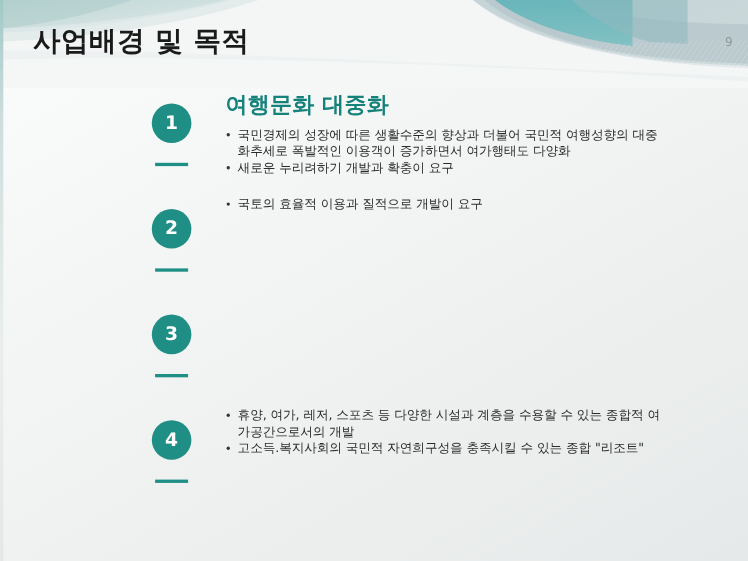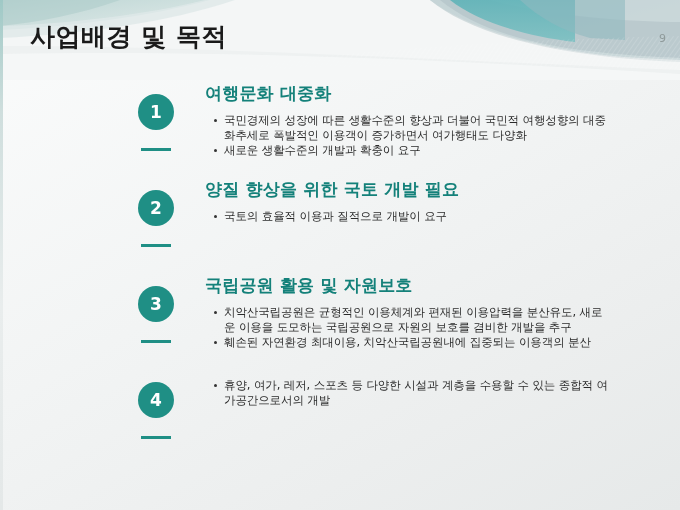--- a/index.html
+++ b/index.html
@@ -93,29 +93,29 @@
     top: 68px;
     width: 30px;
     height: 3px;
     background: #1f8f85;
   }
   .body-col {
     flex: 1;
     padding-top: 2px;
   }
   .sec-heading {
-    font-size: 17px;
+    font-size: 20px;
     font-weight: bold;
     color: #14817a;
     margin: 0 0 6px 0;
     letter-spacing: 0.2px;
   }
   ul.bullets {
     list-style: none;
-    margin: 8px;
+    margin: 0;
     padding: 0;
   }
   ul.bullets li {
     position: relative;
     padding-left: 11px;
     font-size: 11.5px;
     line-height: 14.5px;
     color: #2b2b2b;
     margin-bottom: 1px;
     max-width: 385px;
@@ -184,58 +184,51 @@
 
     <div class="section">
       <div class="marker-col">
         <div class="badge">1</div>
         <div class="divider"></div>
       </div>
       <div class="body-col">
         <div class="sec-heading">여행문화 대중화</div>
         <ul class="bullets">
           <li>국민경제의 성장에 따른 생활수준의 향상과 더불어 국민적 여행성향의 대중화추세로 폭발적인 이용객이 증가하면서 여가행태도 다양화</li>
-          <li>새로운 생활수준의 개발과 확충이 요구</li>
+          <li>새로운 누리려하기 개발과 확충이 요구</li>
         </ul>
       </div>
     </div>
 
     <div class="section">
       <div class="marker-col">
         <div class="badge">2</div>
         <div class="divider"></div>
       </div>
       <div class="body-col">
-        <div class="sec-heading">양질 향상을 위한 국토 개발 필요</div>
         <ul class="bullets">
           <li>국토의 효율적 이용과 질적으로 개발이 요구</li>
         </ul>
       </div>
     </div>
 
     <div class="section">
       <div class="marker-col">
         <div class="badge">3</div>
         <div class="divider"></div>
       </div>
-      <div class="body-col">
-        <div class="sec-heading">국립공원 활용 및 자원보호</div>
-        <ul class="bullets">
-          <li>치악산국립공원은 균형적인 이용체계와 편재된 이용압력을 분산유도, 새로운 이용을 도모하는 국립공원으로 자원의 보호를 겸비한 개발을 추구</li>
-          <li>훼손된 자연환경 최대이용, 치악산국립공원내에 집중되는 이용객의 분산</li>
-        </ul>
-      </div>
     </div>
 
     <div class="section">
       <div class="marker-col">
         <div class="badge">4</div>
         <div class="divider"></div>
       </div>
       <div class="body-col">
         <ul class="bullets">
           <li>휴양, 여가, 레저, 스포츠 등 다양한 시설과 계층을 수용할 수 있는 종합적 여가공간으로서의 개발</li>
+          <li>고소득.복지사회의 국민적 자연희구성을 충족시킬 수 있는 종합 "리조트"</li>
         </ul>
       </div>
     </div>
 
   </div>
 </div>
 
 </body></html>

